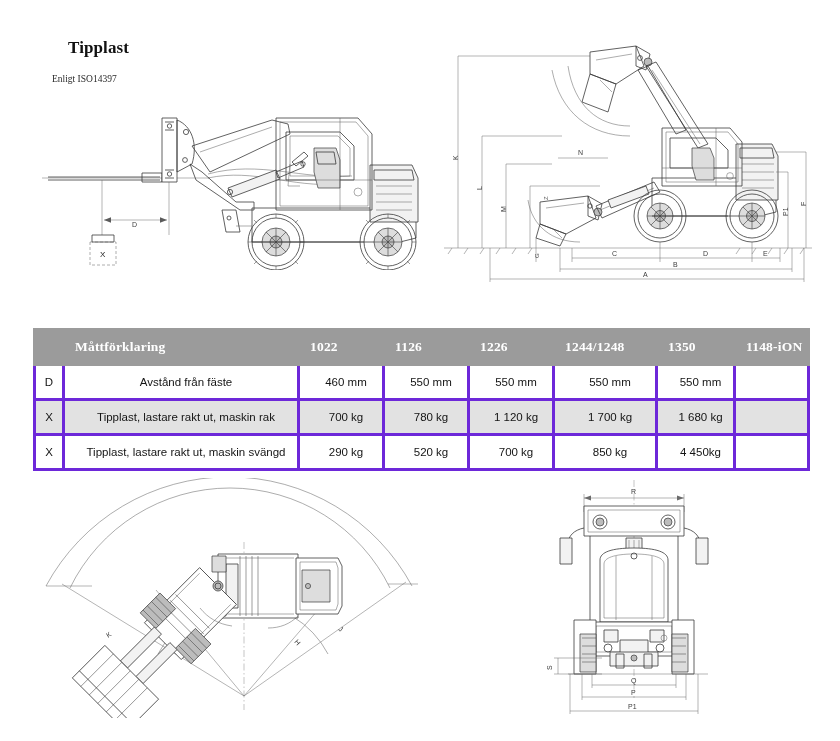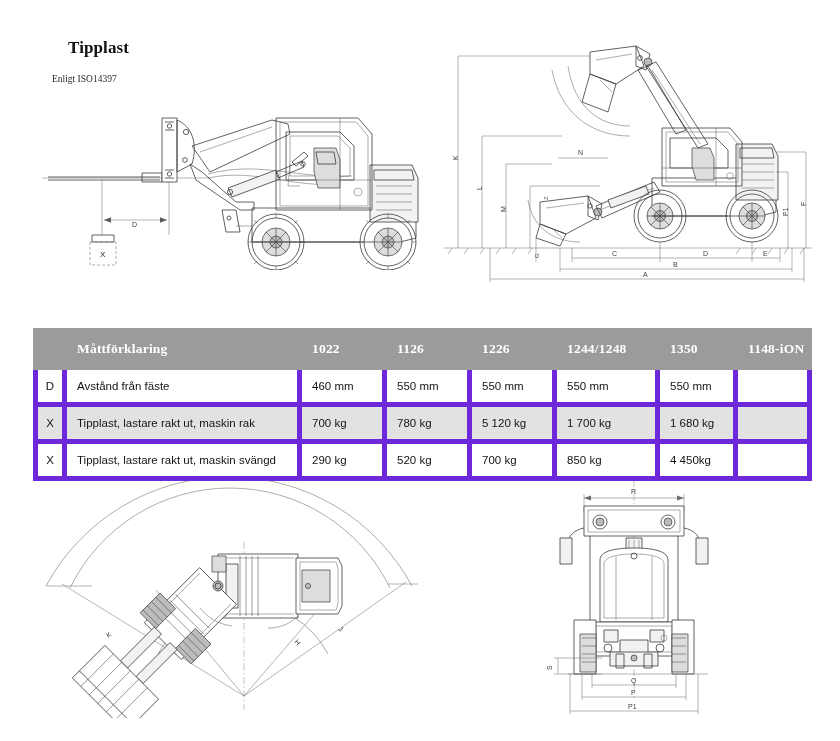--- a/index.html
+++ b/index.html
@@ -84,21 +84,21 @@
     top: 328px;
     width: 774px;
   }
   table.spec-table {
     border-collapse: collapse;
     width: 774px;
     table-layout: fixed;
   }
   table.spec-table th,
   table.spec-table td {
-    border: 5px solid #6d28d9;
+    border: 3px solid #6d28d9;
     padding: 0;
     text-align: left;
     vertical-align: middle;
   }
   table.spec-table thead th {
     background: #9b9b9b;
     color: #ffffff;
     font-family: "Liberation Serif", serif;
     font-weight: bold;
     font-size: 13.5px;
@@ -110,20 +110,21 @@
   table.spec-table thead th.col-key {
     padding: 0;
   }
   table.spec-table tbody td {
     height: 32px;
     font-size: 11.5px;
     color: #141414;
     padding: 0 0 0 10px;
     background: #ffffff;
     white-space: nowrap;
+    text-align: center;
   }
   table.spec-table tbody tr.row-alt td {
     background: #e2e2e2;
   }
   table.spec-table tbody td.cell-key {
     text-align: center;
     padding: 0;
     font-size: 11.5px;
   }
   
@@ -538,21 +539,21 @@
         <td>550 mm</td>
         <td>550 mm</td>
         <td>550 mm</td>
         <td></td>
       </tr>
       <tr class="row-alt">
         <td class="cell-key">X</td>
         <td>Tipplast, lastare rakt ut, maskin rak</td>
         <td>700 kg</td>
         <td>780 kg</td>
-        <td>5 120 kg</td>
+        <td>1 120 kg</td>
         <td>1 700 kg</td>
         <td>1 680 kg</td>
         <td></td>
       </tr>
       <tr>
         <td class="cell-key">X</td>
         <td>Tipplast, lastare rakt ut, maskin svängd</td>
         <td>290 kg</td>
         <td>520 kg</td>
         <td>700 kg</td>

